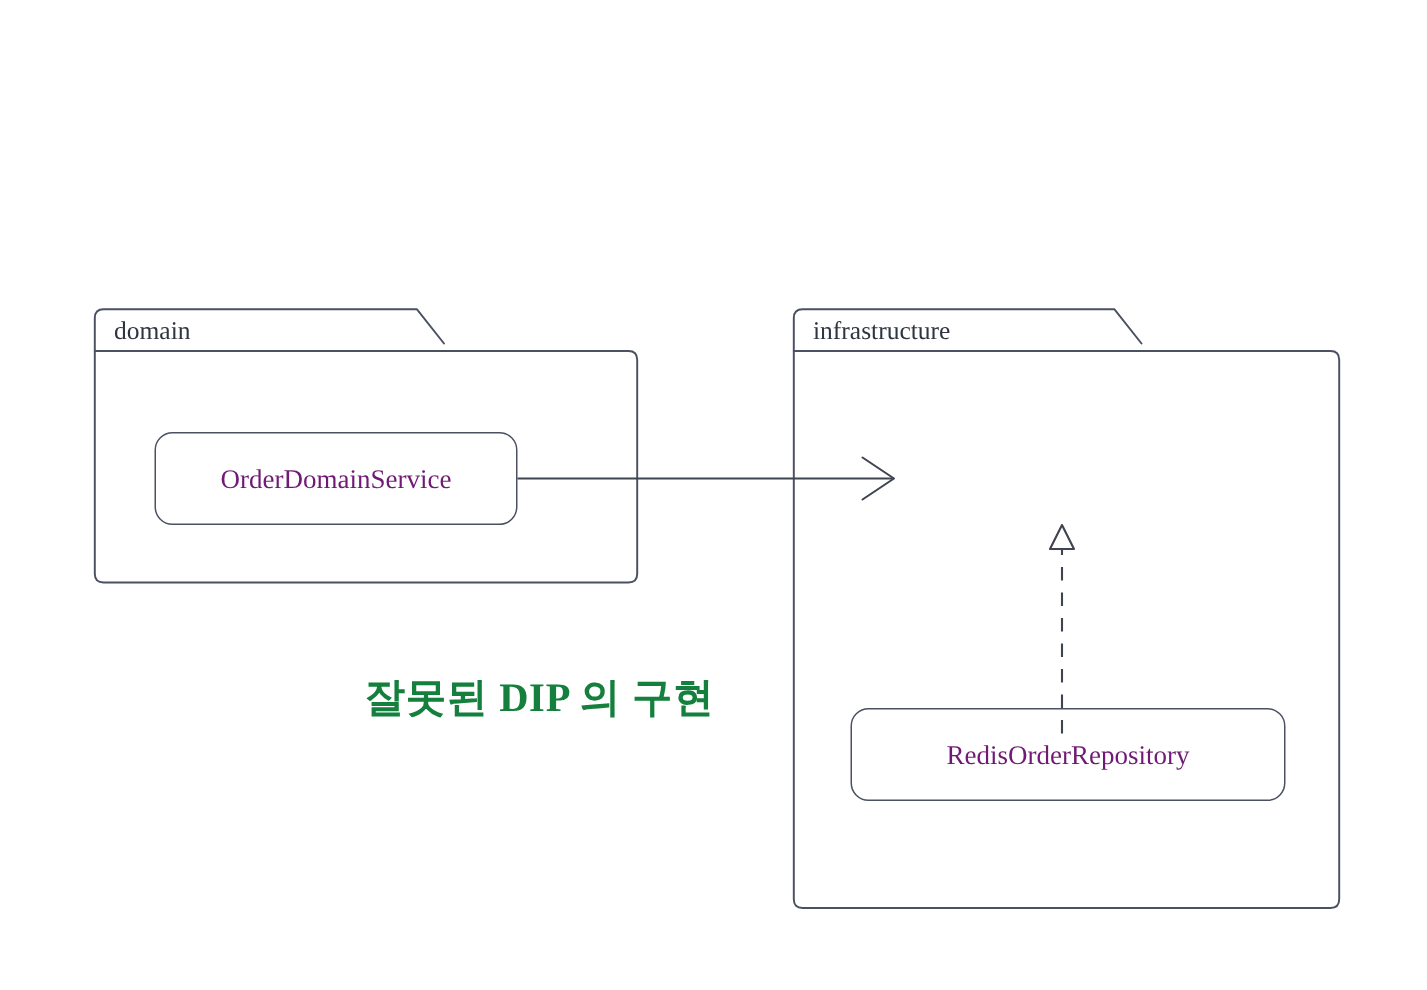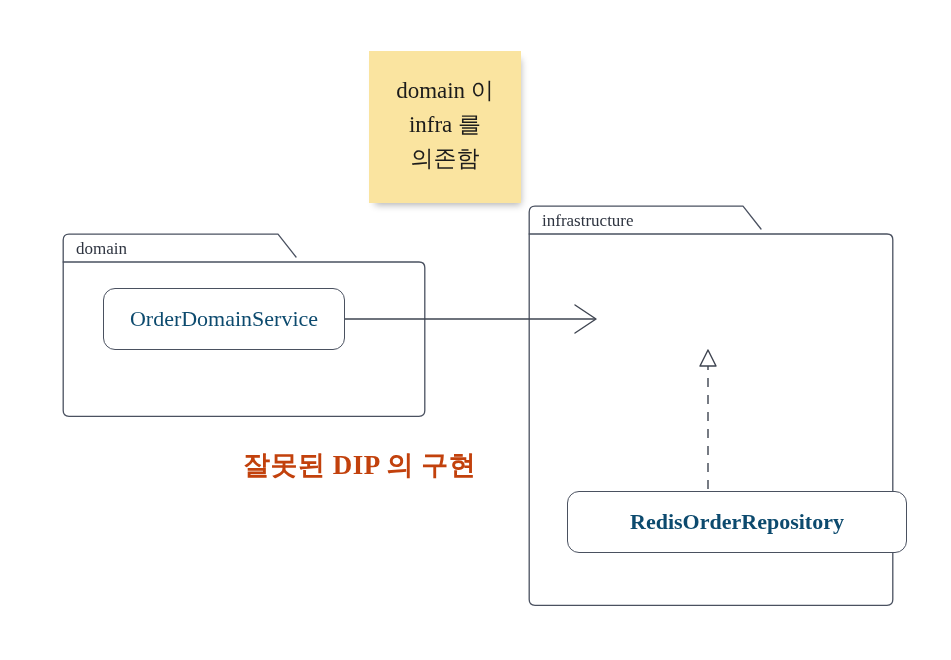--- a/index.html
+++ b/index.html
@@ -70,22 +70,22 @@
     border: 1.3px solid #4a5160;
     border-radius: 12px;
     background: #ffffff;
     display: flex;
     align-items: center;
     justify-content: center;
     box-sizing: border-box;
   }
   .class-box span {
     font-family: "Liberation Serif", "DejaVu Serif", serif;
-    font-size: 22px;
-    color: #0c4a6e;
+    font-size: 18px;
+    color: #701a75;
     white-space: nowrap;
   }
 
   
   #connectors {
     position: absolute;
     left: 0;
     top: 0;
     width: 951px;
     height: 660px;
@@ -94,37 +94,32 @@
   }
 
   
   .caption {
     position: absolute;
     left: 243px;
     top: 447px;
     font-family: "Liberation Serif", "DejaVu Serif", serif;
     font-weight: bold;
     font-size: 27px;
-    color: #c2410c;
+    color: #15803d;
     white-space: nowrap;
     letter-spacing: 0.5px;
   }
 </style>
 </head>
 <body>
 
 <div id="canvas">
 
-  <div class="sticky-note">
-    <div class="sticky-line">domain 이</div>
-    <div class="sticky-line">infra 를</div>
-    <div class="sticky-line">의존함</div>
-  </div>
 
-  <div class="package" style="left:62px; top:205px; width:364px; height:185px;margin-top:28px;">
+  <div class="package" style="left:62px; top:205px; width:364px; height:185px;">
     <svg width="364" height="185" viewBox="0 0 364 185" aria-hidden="true">
 
       <path d="M 1.2 29 L 1.2 7 Q 1.2 1.2 7 1.2 L 216 1.2 L 234 24" fill="none" stroke="#4a5160" stroke-width="1.3" stroke-linecap="round" stroke-linejoin="round"></path>
 
       <path d="M 1.2 29 L 357 29 Q 362.8 29 362.8 34.8 L 362.8 177.5 Q 362.8 183.3 357 183.3 L 7 183.3 Q 1.2 183.3 1.2 177.5 Z" fill="#ffffff" stroke="#4a5160" stroke-width="1.3" stroke-linejoin="round"></path>
     </svg>
     <div class="package-label">domain</div>
   </div>
 
   <div class="package" style="left:528px; top:205px; width:328px; height:402px;">
@@ -133,21 +128,21 @@
       <path d="M 1.2 29 L 359 29 Q 364.8 29 364.8 34.8 L 364.8 394.5 Q 364.8 400.3 359 400.3 L 7 400.3 Q 1.2 400.3 1.2 394.5 Z" fill="#ffffff" stroke="#4a5160" stroke-width="1.3" stroke-linejoin="round"></path>
     </svg>
     <div class="package-label">infrastructure</div>
   </div>
 
   <div class="class-box" style="left:103px; top:288px; width:242px; height:62px;">
     <span>OrderDomainService</span>
   </div>
 
 
-  <div class="class-box" style="left:567px; top:491px; width:340px; height:62px;font-weight:bold;">
+  <div class="class-box" style="left:567px; top:472px; width:290px; height:62px;">
     <span>RedisOrderRepository</span>
   </div>
 
   <svg id="connectors" viewBox="0 0 951 660" aria-hidden="true">
 
     <g>
       <line x1="345" y1="319" x2="595" y2="319" stroke="#3e4450" stroke-width="1.4"></line>
       <polyline points="575,305 596,319 575,333" fill="none" stroke="#3e4450" stroke-width="1.4" stroke-linecap="round" stroke-linejoin="round"></polyline>
     </g>
 

